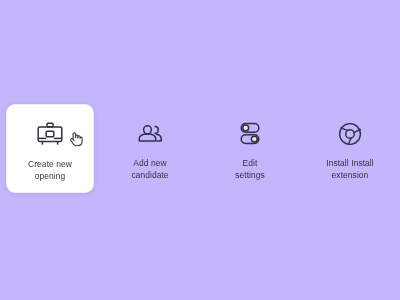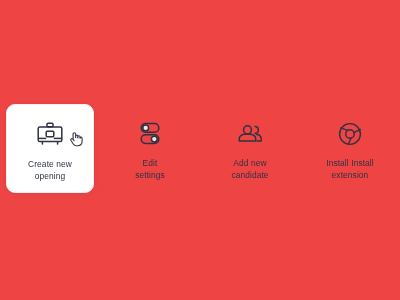--- a/index.html
+++ b/index.html
@@ -11,21 +11,21 @@
     height: 300px;
     background: #ffffff;
     font-family: "Liberation Sans", sans-serif;
     overflow: hidden;
   }
 
   #stage {
     position: relative;
     width: 400px;
     height: 300px;
-    background: #ef4444;
+    background: #c4b5fd;
   }
 
   
   .actions-row {
     position: absolute;
     left: 0;
     top: 104px;
     width: 400px;
     height: 90px;
     display: flex;
@@ -114,41 +114,41 @@
           <path d="M6.6 6.4V5.3c0-.7.5-1.25 1.15-1.25S8.9 4.6 8.9 5.3v1.3" stroke="#3b3d4e" stroke-width="1.15" stroke-linecap="round" stroke-linejoin="round" fill="#ffffff"></path>
           <path d="M8.9 6.8V5.9c0-.65.5-1.15 1.1-1.15s1.1.5 1.1 1.15v1.1" stroke="#3b3d4e" stroke-width="1.15" stroke-linecap="round" stroke-linejoin="round" fill="#ffffff"></path>
           <path d="M11.1 7.2c0-.6.45-1.05 1-1.05s1 .45 1 1.05v3.1c0 2.6-1.7 4.4-4.3 4.4H7.3c-1.5 0-2.35-.6-3.05-1.75L1.9 9.3c-.35-.6-.15-1.3.45-1.6.5-.25 1.1-.1 1.45.35l1.35 1.7" stroke="#3b3d4e" stroke-width="1.15" stroke-linecap="round" stroke-linejoin="round" fill="#ffffff"></path>
         </svg>
       </span>
     </div>
 
     <div class="action-item">
       <span class="action-icon">
         <svg width="28" height="26" viewBox="0 0 28 26" fill="none">
+          <path d="M19.1 5.6c1.85 0 3.2 1.5 3.2 3.35 0 1.85-1.35 3.35-3.2 3.35" stroke="#2f3243" stroke-width="1.5" stroke-linecap="round"></path>
+          <path d="M20.3 13.2c3.1.35 4.9 2.1 4.9 4.6v2.3h-4.1" stroke="#2f3243" stroke-width="1.5" stroke-linecap="round" stroke-linejoin="round"></path>
+          <ellipse cx="11.5" cy="8.8" rx="3.9" ry="4.1" stroke="#2f3243" stroke-width="1.5"></ellipse>
+          <path d="M3.3 20.1v-2.3c0-2.9 2.4-4.8 8.2-4.8s8.2 1.9 8.2 4.8v2.3H3.3z" stroke="#2f3243" stroke-width="1.5" stroke-linejoin="round"></path>
+        </svg>
+      </span>
+      <span class="action-label">Add new
+candidate</span>
+    </div>
+
+    <div class="action-item">
+      <span class="action-icon">
+        <svg width="28" height="26" viewBox="0 0 28 26" fill="none">
           <rect x="5.2" y="2.6" width="17.6" height="8.6" rx="4.3" stroke="#2f3243" stroke-width="1.5"></rect>
           <circle cx="9.7" cy="6.9" r="2.9" fill="#e9e9ef" stroke="#2f3243" stroke-width="1.5"></circle>
           <rect x="5.2" y="13.8" width="17.6" height="8.6" rx="4.3" stroke="#2f3243" stroke-width="1.5"></rect>
           <circle cx="18.3" cy="18.1" r="2.9" fill="#e9e9ef" stroke="#2f3243" stroke-width="1.5"></circle>
         </svg>
       </span>
       <span class="action-label">Edit
 settings</span>
-    </div>
-
-    <div class="action-item">
-      <span class="action-icon">
-        <svg width="28" height="26" viewBox="0 0 28 26" fill="none">
-          <path d="M19.1 5.6c1.85 0 3.2 1.5 3.2 3.35 0 1.85-1.35 3.35-3.2 3.35" stroke="#2f3243" stroke-width="1.5" stroke-linecap="round"></path>
-          <path d="M20.3 13.2c3.1.35 4.9 2.1 4.9 4.6v2.3h-4.1" stroke="#2f3243" stroke-width="1.5" stroke-linecap="round" stroke-linejoin="round"></path>
-          <ellipse cx="11.5" cy="8.8" rx="3.9" ry="4.1" stroke="#2f3243" stroke-width="1.5"></ellipse>
-          <path d="M3.3 20.1v-2.3c0-2.9 2.4-4.8 8.2-4.8s8.2 1.9 8.2 4.8v2.3H3.3z" stroke="#2f3243" stroke-width="1.5" stroke-linejoin="round"></path>
-        </svg>
-      </span>
-      <span class="action-label">Add new
-candidate</span>
     </div>
 
     <div class="action-item">
       <span class="action-icon">
         <svg width="28" height="26" viewBox="0 0 28 28" fill="none">
           <circle cx="14" cy="14" r="11.2" stroke="#2f3243" stroke-width="1.5"></circle>
           <circle cx="14" cy="14" r="4.6" stroke="#2f3243" stroke-width="1.5"></circle>
           <line x1="11.55" y1="10.0" x2="4.05" y2="7.4" stroke="#2f3243" stroke-width="1.5" stroke-linecap="round"></line>
           <line x1="18.1" y1="12.6" x2="25.2" y2="9.1" stroke="#2f3243" stroke-width="1.5" stroke-linecap="round"></line>
           <line x1="15.2" y1="18.4" x2="12.2" y2="25.0" stroke="#2f3243" stroke-width="1.5" stroke-linecap="round"></line>

